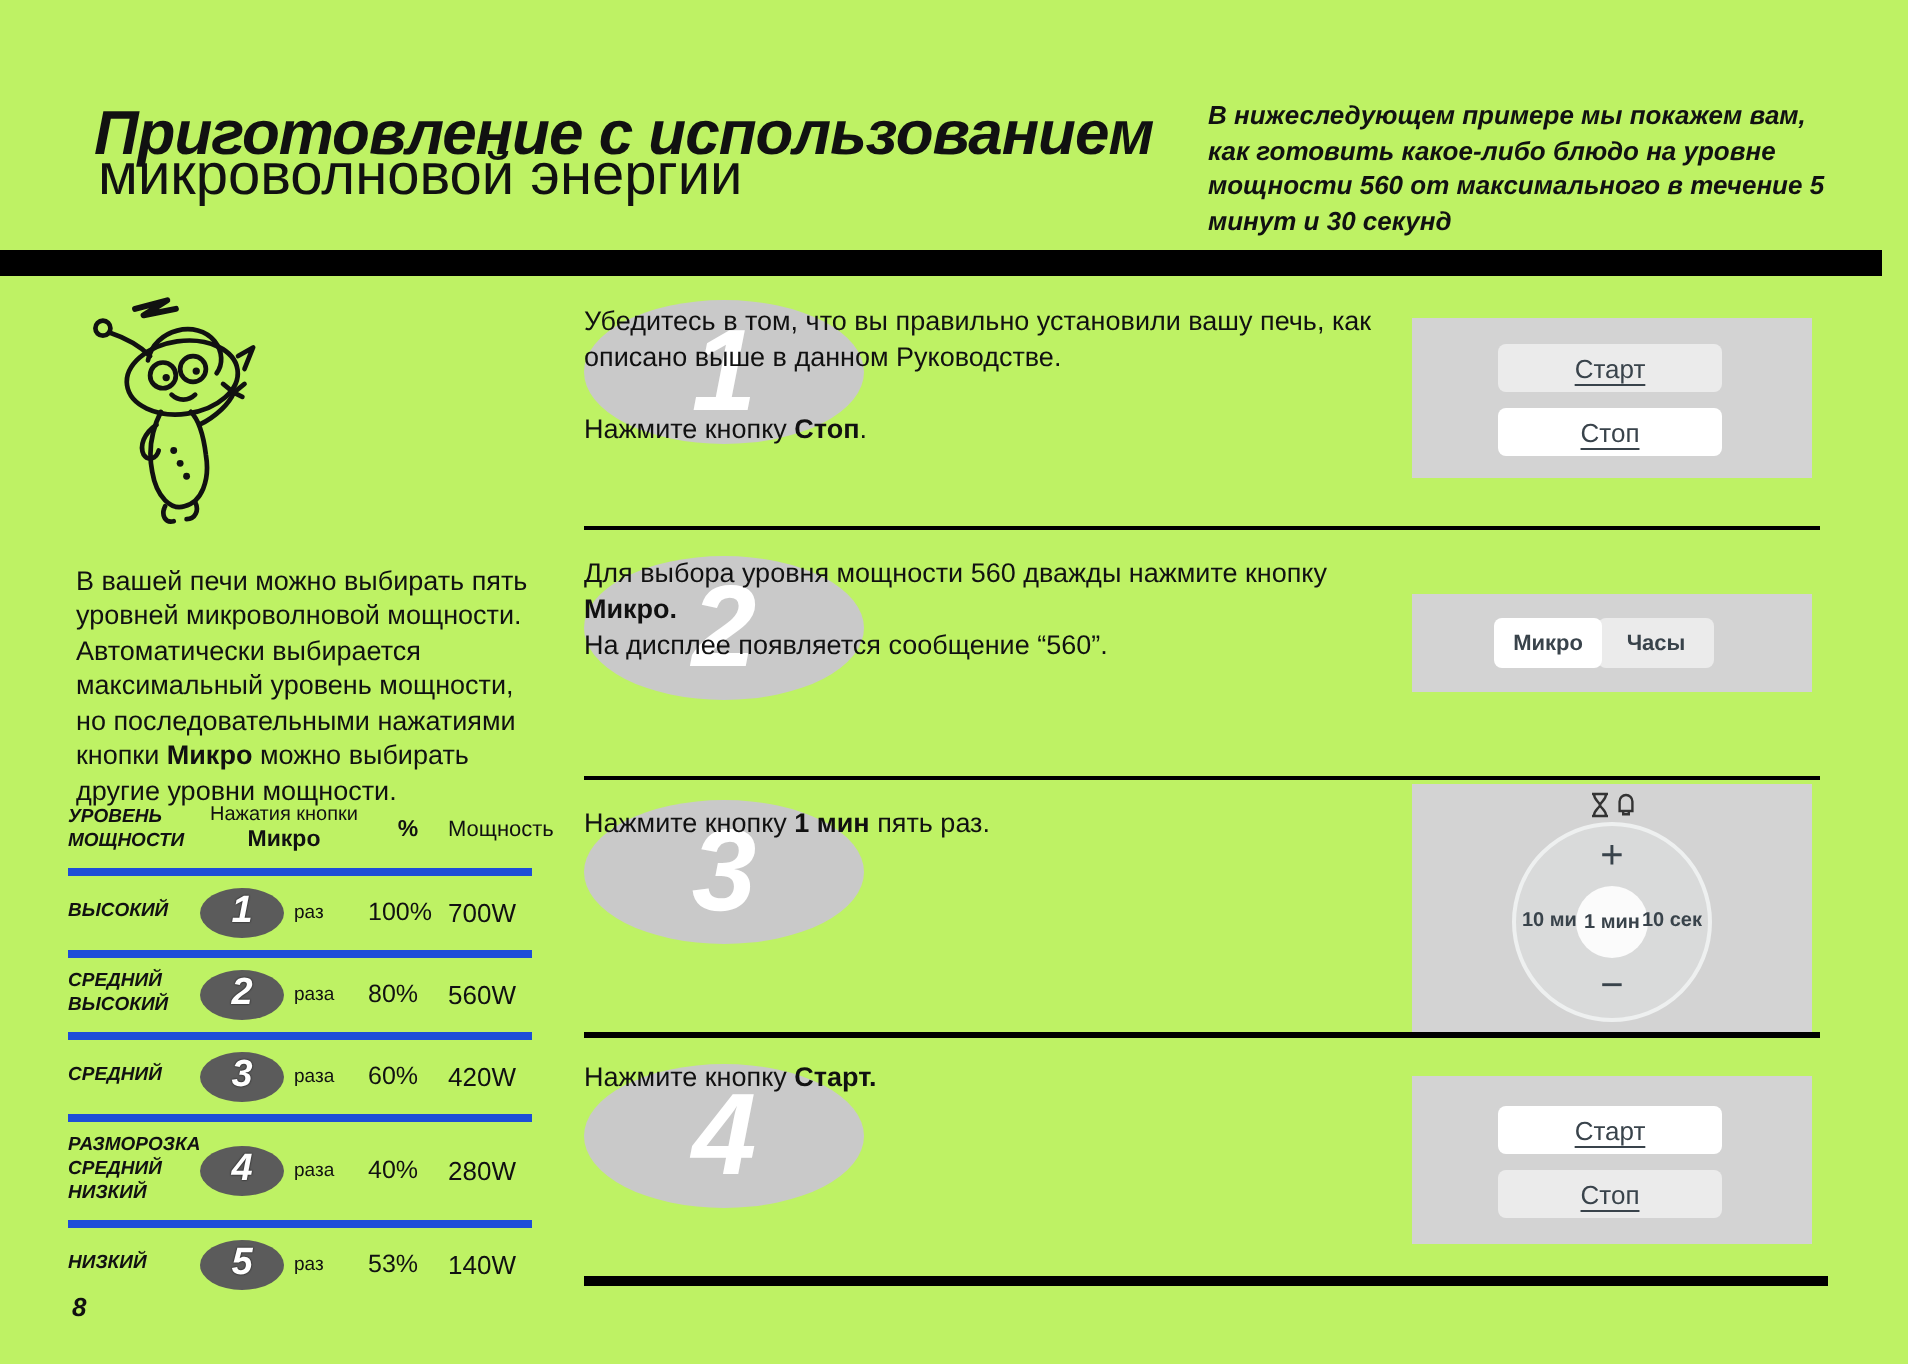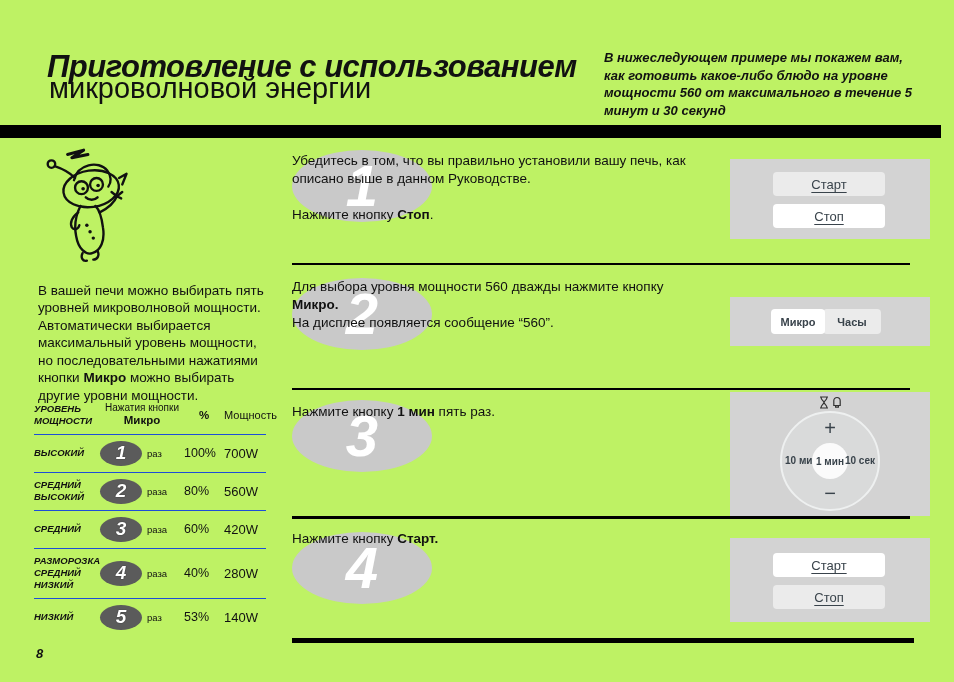--- a/index.html
+++ b/index.html
@@ -12,21 +12,21 @@
   .title2{position:absolute;left:49px;top:72px;font-size:29px;font-weight:normal;}
   .intro{position:absolute;left:604px;top:36px;width:342px;font-size:13px;font-style:italic;font-weight:bold;line-height:1.35;}
   .topbar{position:absolute;left:0;top:125px;width:941px;height:13px;background:#000;}
 
   
   .mascot{position:absolute;left:34px;top:148px;width:110px;height:118px;}
   .desc{position:absolute;left:38px;top:268px;width:240px;font-size:13.5px;line-height:1.3;}
 
   .ptable{position:absolute;left:34px;top:396px;width:232px;}
   .trow{display:grid;grid-template-columns:66px 84px 40px 42px;align-items:center;
-        border-bottom:1px solid #1d4ed8;padding:6px 0;}
+        border-bottom:4px solid #1d4ed8;padding:6px 0;}
   .trow.last{border-bottom:none;}
   .th-level,.lvl{font-size:9.5px;font-weight:bold;font-style:italic;line-height:1.3;white-space:pre-line;}
   .th-press{text-align:center;line-height:1.2;}
   .th-press .l1{font-size:10px;}
   .th-press .l2{font-size:11.5px;font-weight:bold;}
   .th-pct{font-size:11.5px;font-weight:bold;text-align:center;}
   .th-pow{font-size:11px;text-align:right;}
   .presscell{display:flex;align-items:center;gap:5px;}
   .ovalnum{width:42px;height:25px;min-width:42px;border-radius:50%;background:var(--table-oval,#5b5b5b);
            display:flex;align-items:center;justify-content:center;
@@ -40,21 +40,21 @@
   .watermark{position:absolute;left:292px;width:140px;height:72px;border-radius:50%;
              background:var(--wm-oval,#c9c9c9);display:flex;align-items:center;justify-content:center;z-index:1;}
   .watermark span{color:#fff;font-size:58px;font-weight:bold;font-style:italic;line-height:1;}
   .step-text{position:absolute;left:292px;width:412px;font-size:13.5px;line-height:1.34;z-index:2;}
   .gap{height:18px;}
 
   .divider{position:absolute;left:292px;width:618px;height:2px;background:#000;}
   .divider.thick{height:3px;}
   .bottombar{position:absolute;left:292px;top:638px;width:622px;height:5px;background:#000;}
 
-  .panel{position:absolute;left:730px;width:200px;background:var(--panel-bg,#d3d3d3);}
+  .panel{position:absolute;left:706px;width:200px;background:var(--panel-bg,#d3d3d3);}
   .panel1{top:159px;height:80px;}
   .panel2{top:297px;height:49px;}
   .panel3{top:392px;height:124px;}
   .panel4{top:538px;height:84px;}
 
   .pbtn{position:absolute;left:43px;width:112px;height:24px;border-radius:4px;
         display:flex;align-items:center;justify-content:center;
         font-size:13px;color:#39434b;text-decoration:underline;text-underline-offset:3px;}
   .pbtn.white{background:var(--btn-white,#ffffff);}
   .pbtn.gray{background:var(--btn-gray,#ebebeb);}

